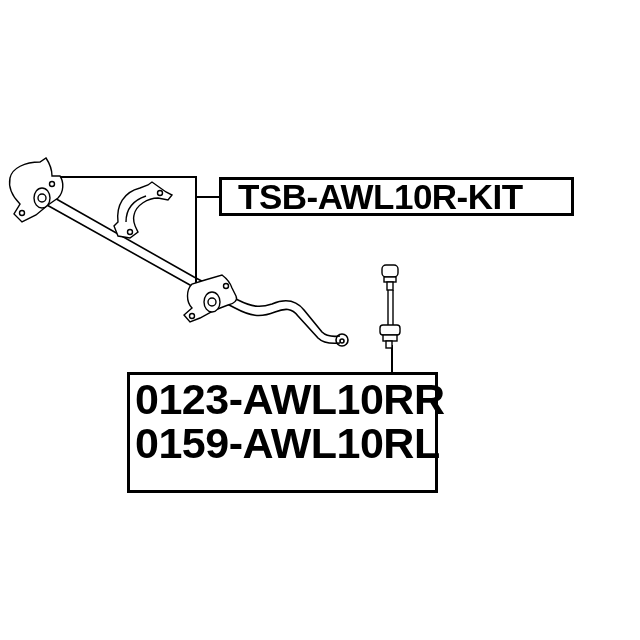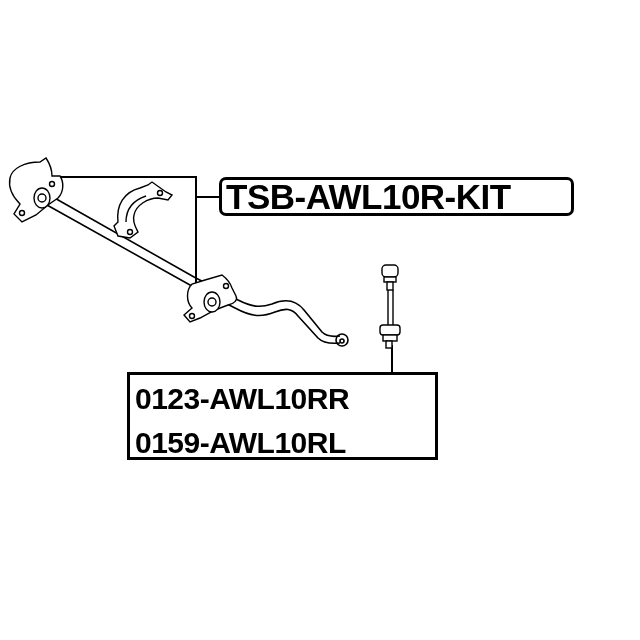--- a/index.html
+++ b/index.html
@@ -11,25 +11,25 @@
     border: 3px solid #000;
     background: #fff;
     box-sizing: border-box;
     font-family: "Liberation Sans", sans-serif;
     font-weight: bold;
     color: #000;
     letter-spacing: -0.5px;
   }
   .kit-box {
     left: 219px; top: 177px; width: 355px; height: 39px;
-    font-size: 35px; line-height: 33px; padding-left: 4px; border-radius: 7px;
+    font-size: 35px; line-height: 33px; padding-left: 16px;
   }
   .link-box {
-    left: 127px; top: 372px; width: 311px; height: 88px;
-    font-size: 30px; line-height: 44px; padding-left: 5px; padding-top: 2px;
+    left: 127px; top: 372px; width: 311px; height: 121px;
+    font-size: 43px; line-height: 44px; padding-left: 5px; padding-top: 2px;
   }
   .link-box div { white-space: nowrap; }
 </style>
 </head>
 <body>
 
 <div class="canvas">
   <svg width="640" height="640" viewBox="0 0 640 640">
 
     <g stroke="#000" stroke-width="2" fill="none">

